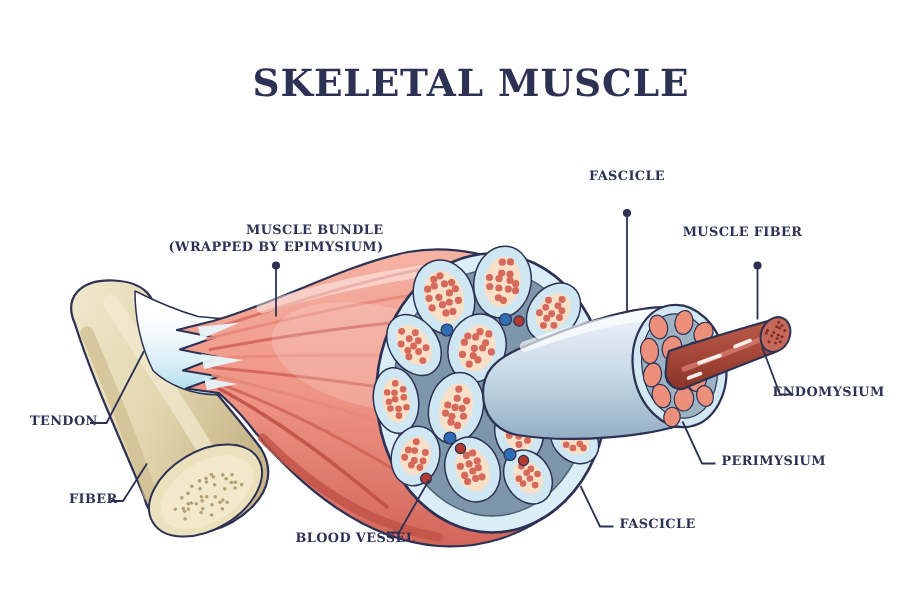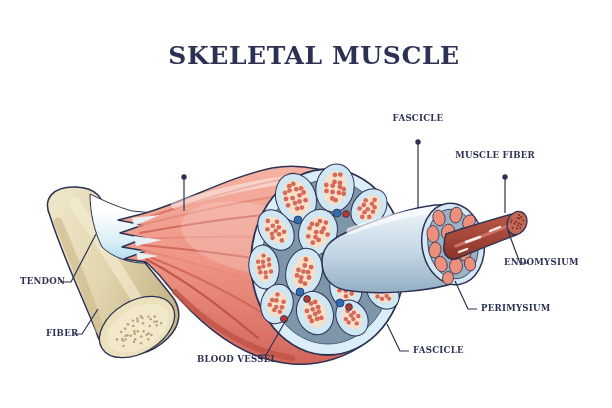--- a/index.html
+++ b/index.html
@@ -444,30 +444,32 @@
     <polyline points="258,355 266,355 286,320"></polyline>
     <polyline points="409,351 400,351 387,324"></polyline>
     <polyline points="477,309 468,309 455,281"></polyline>
     <polyline points="529,263 520,263 508,231"></polyline>
   </g>
 </svg>
 
 <div class="title">SKELETAL MUSCLE</div>
 
 <div class="lbl ctr" style="left:184px;top:149px">
+  <div>MUSCLE BUNDLE</div>
+  <div>(WRAPPED BY EPIMYSIUM)</div>
 </div>
 
 <div class="lbl ctr" style="left:418px;top:113px">
   <div>FASCICLE</div>
 </div>
 
 <div class="lbl ctr" style="left:495px;top:150px">
   <div>MUSCLE FIBER</div>
 </div>
 
 <div class="lbl" style="left:20px;top:276px">TENDON</div>
 <div class="lbl" style="left:46px;top:328px">FIBER</div>
 <div class="lbl" style="left:197px;top:354px">BLOOD VESSEL</div>
 <div class="lbl" style="left:413px;top:345px">FASCICLE</div>
 <div class="lbl" style="left:481px;top:303px">PERIMYSIUM</div>
-<div class="lbl" style="left:504px;top:257px">ENDOMYSIUM</div>
+<div class="lbl" style="left:515px;top:257px">ENDOMYSIUM</div>
 
 </div>
 
 </body></html>

